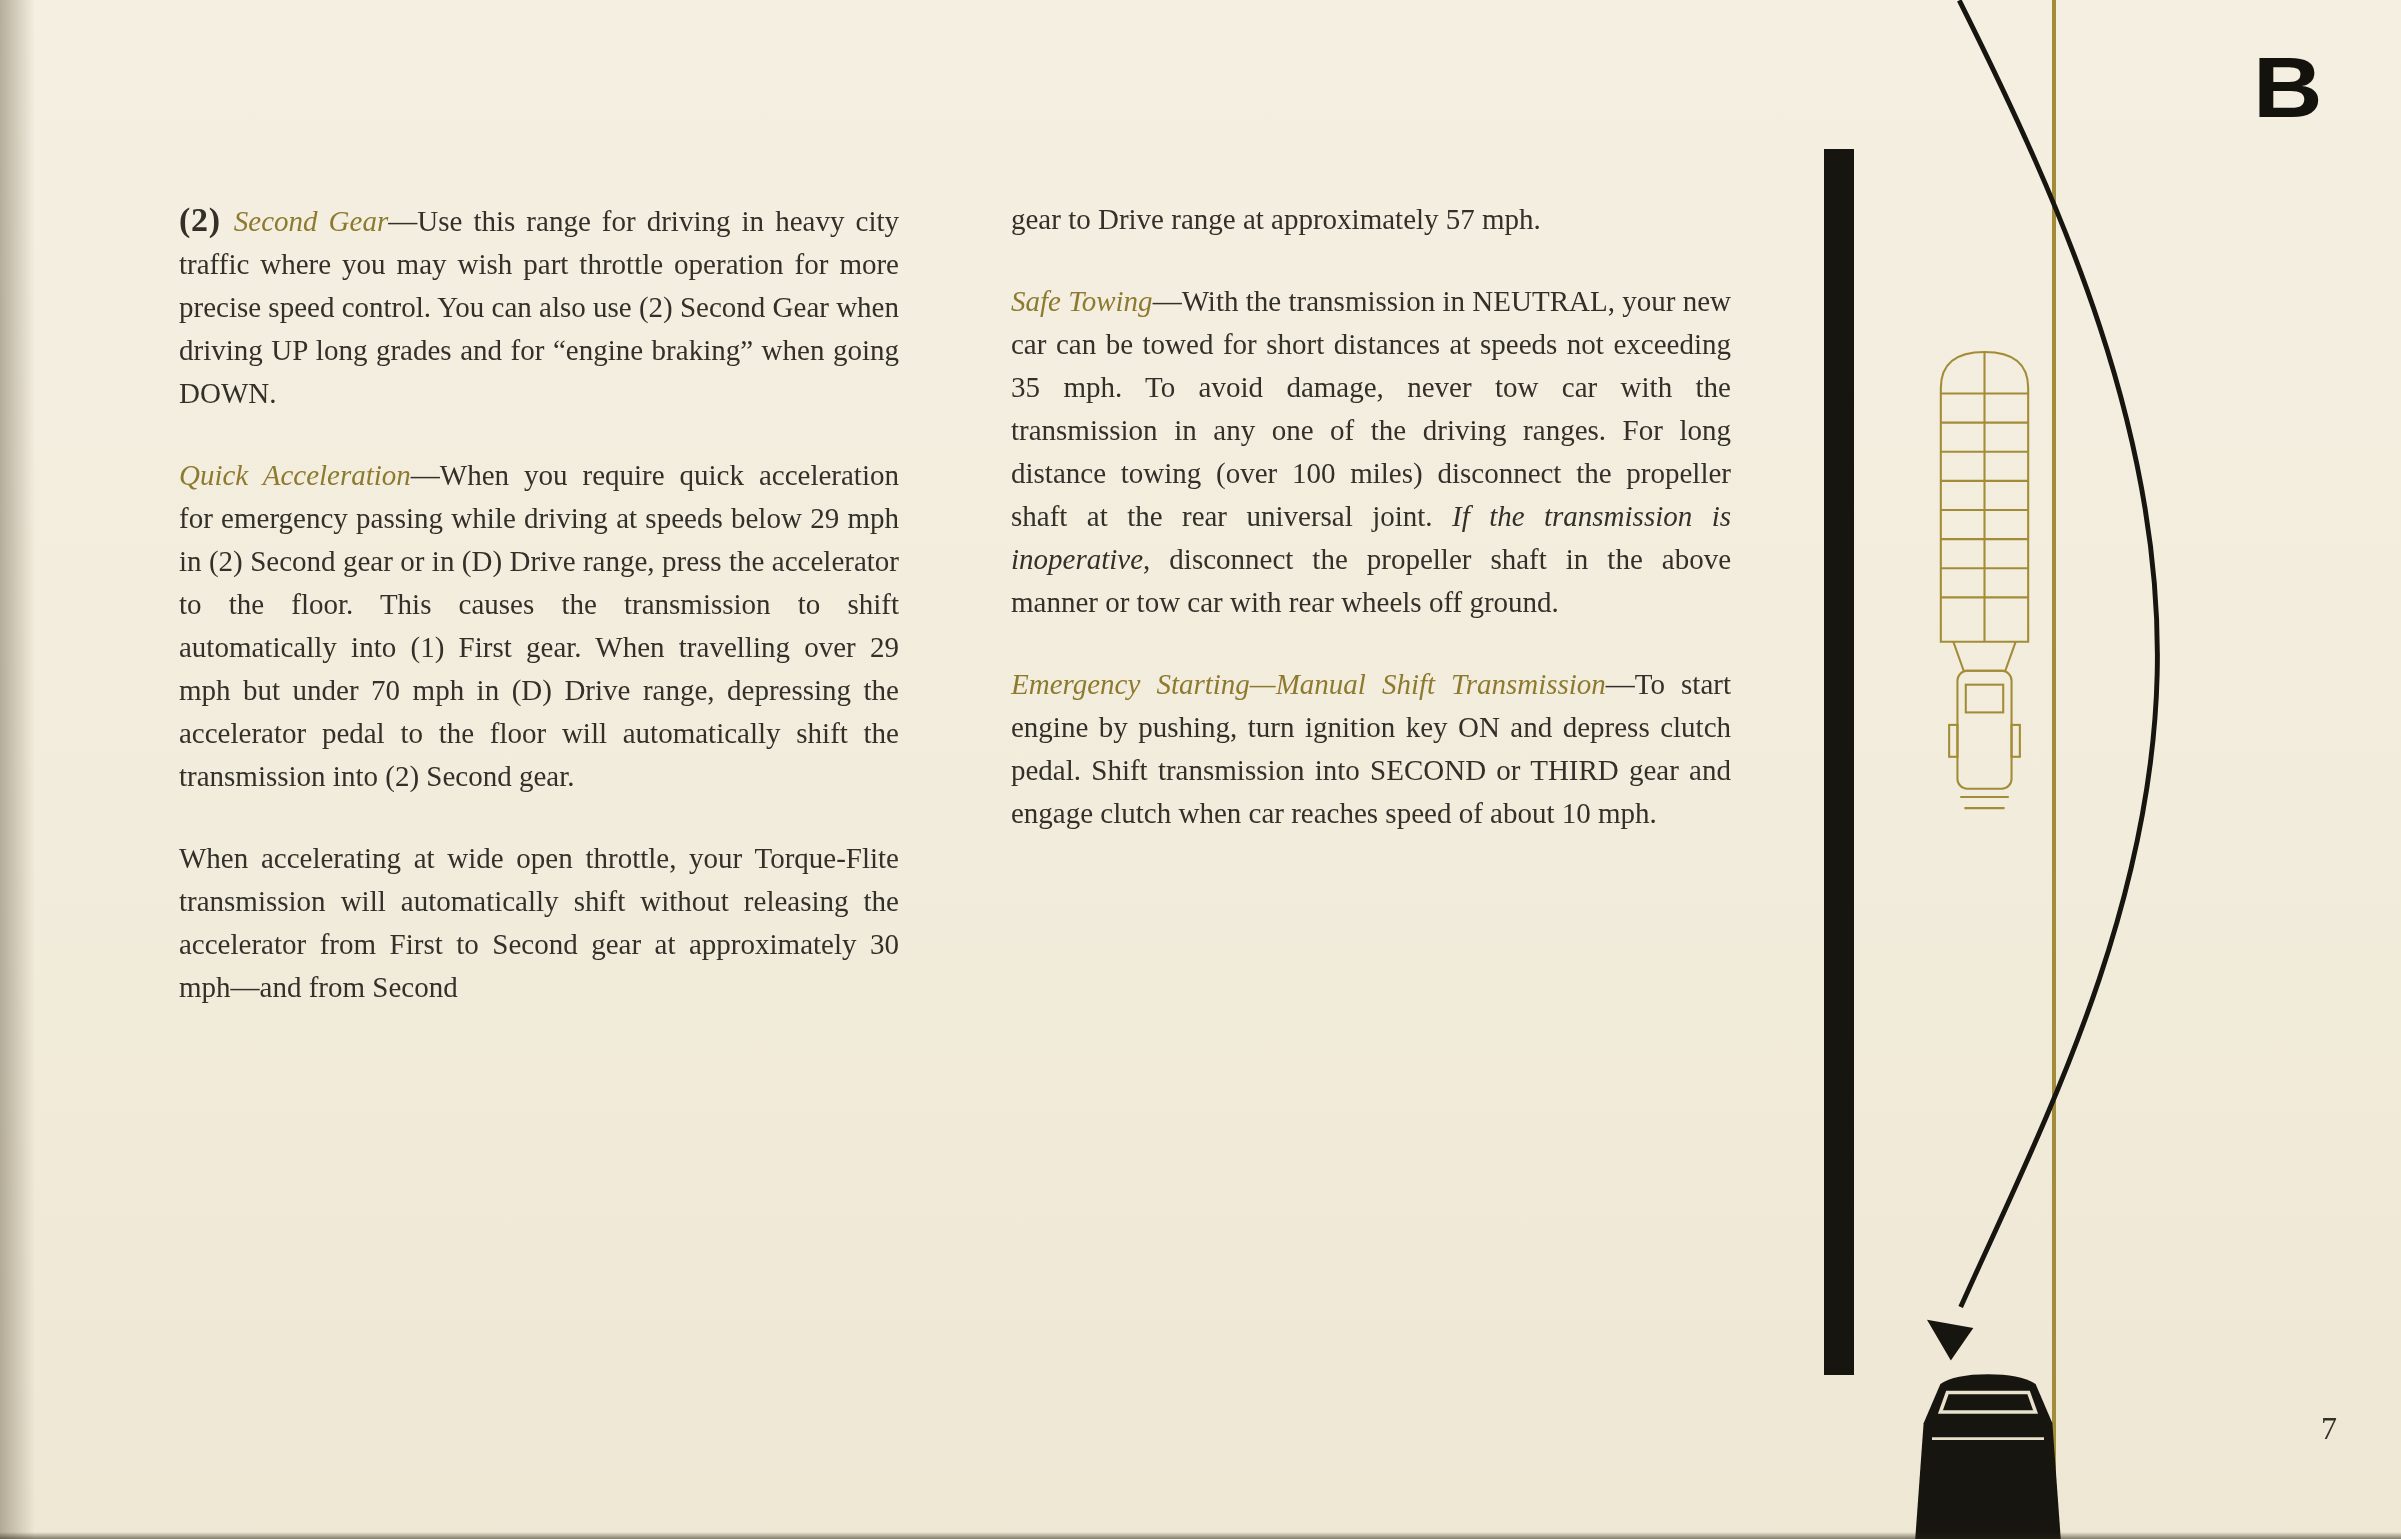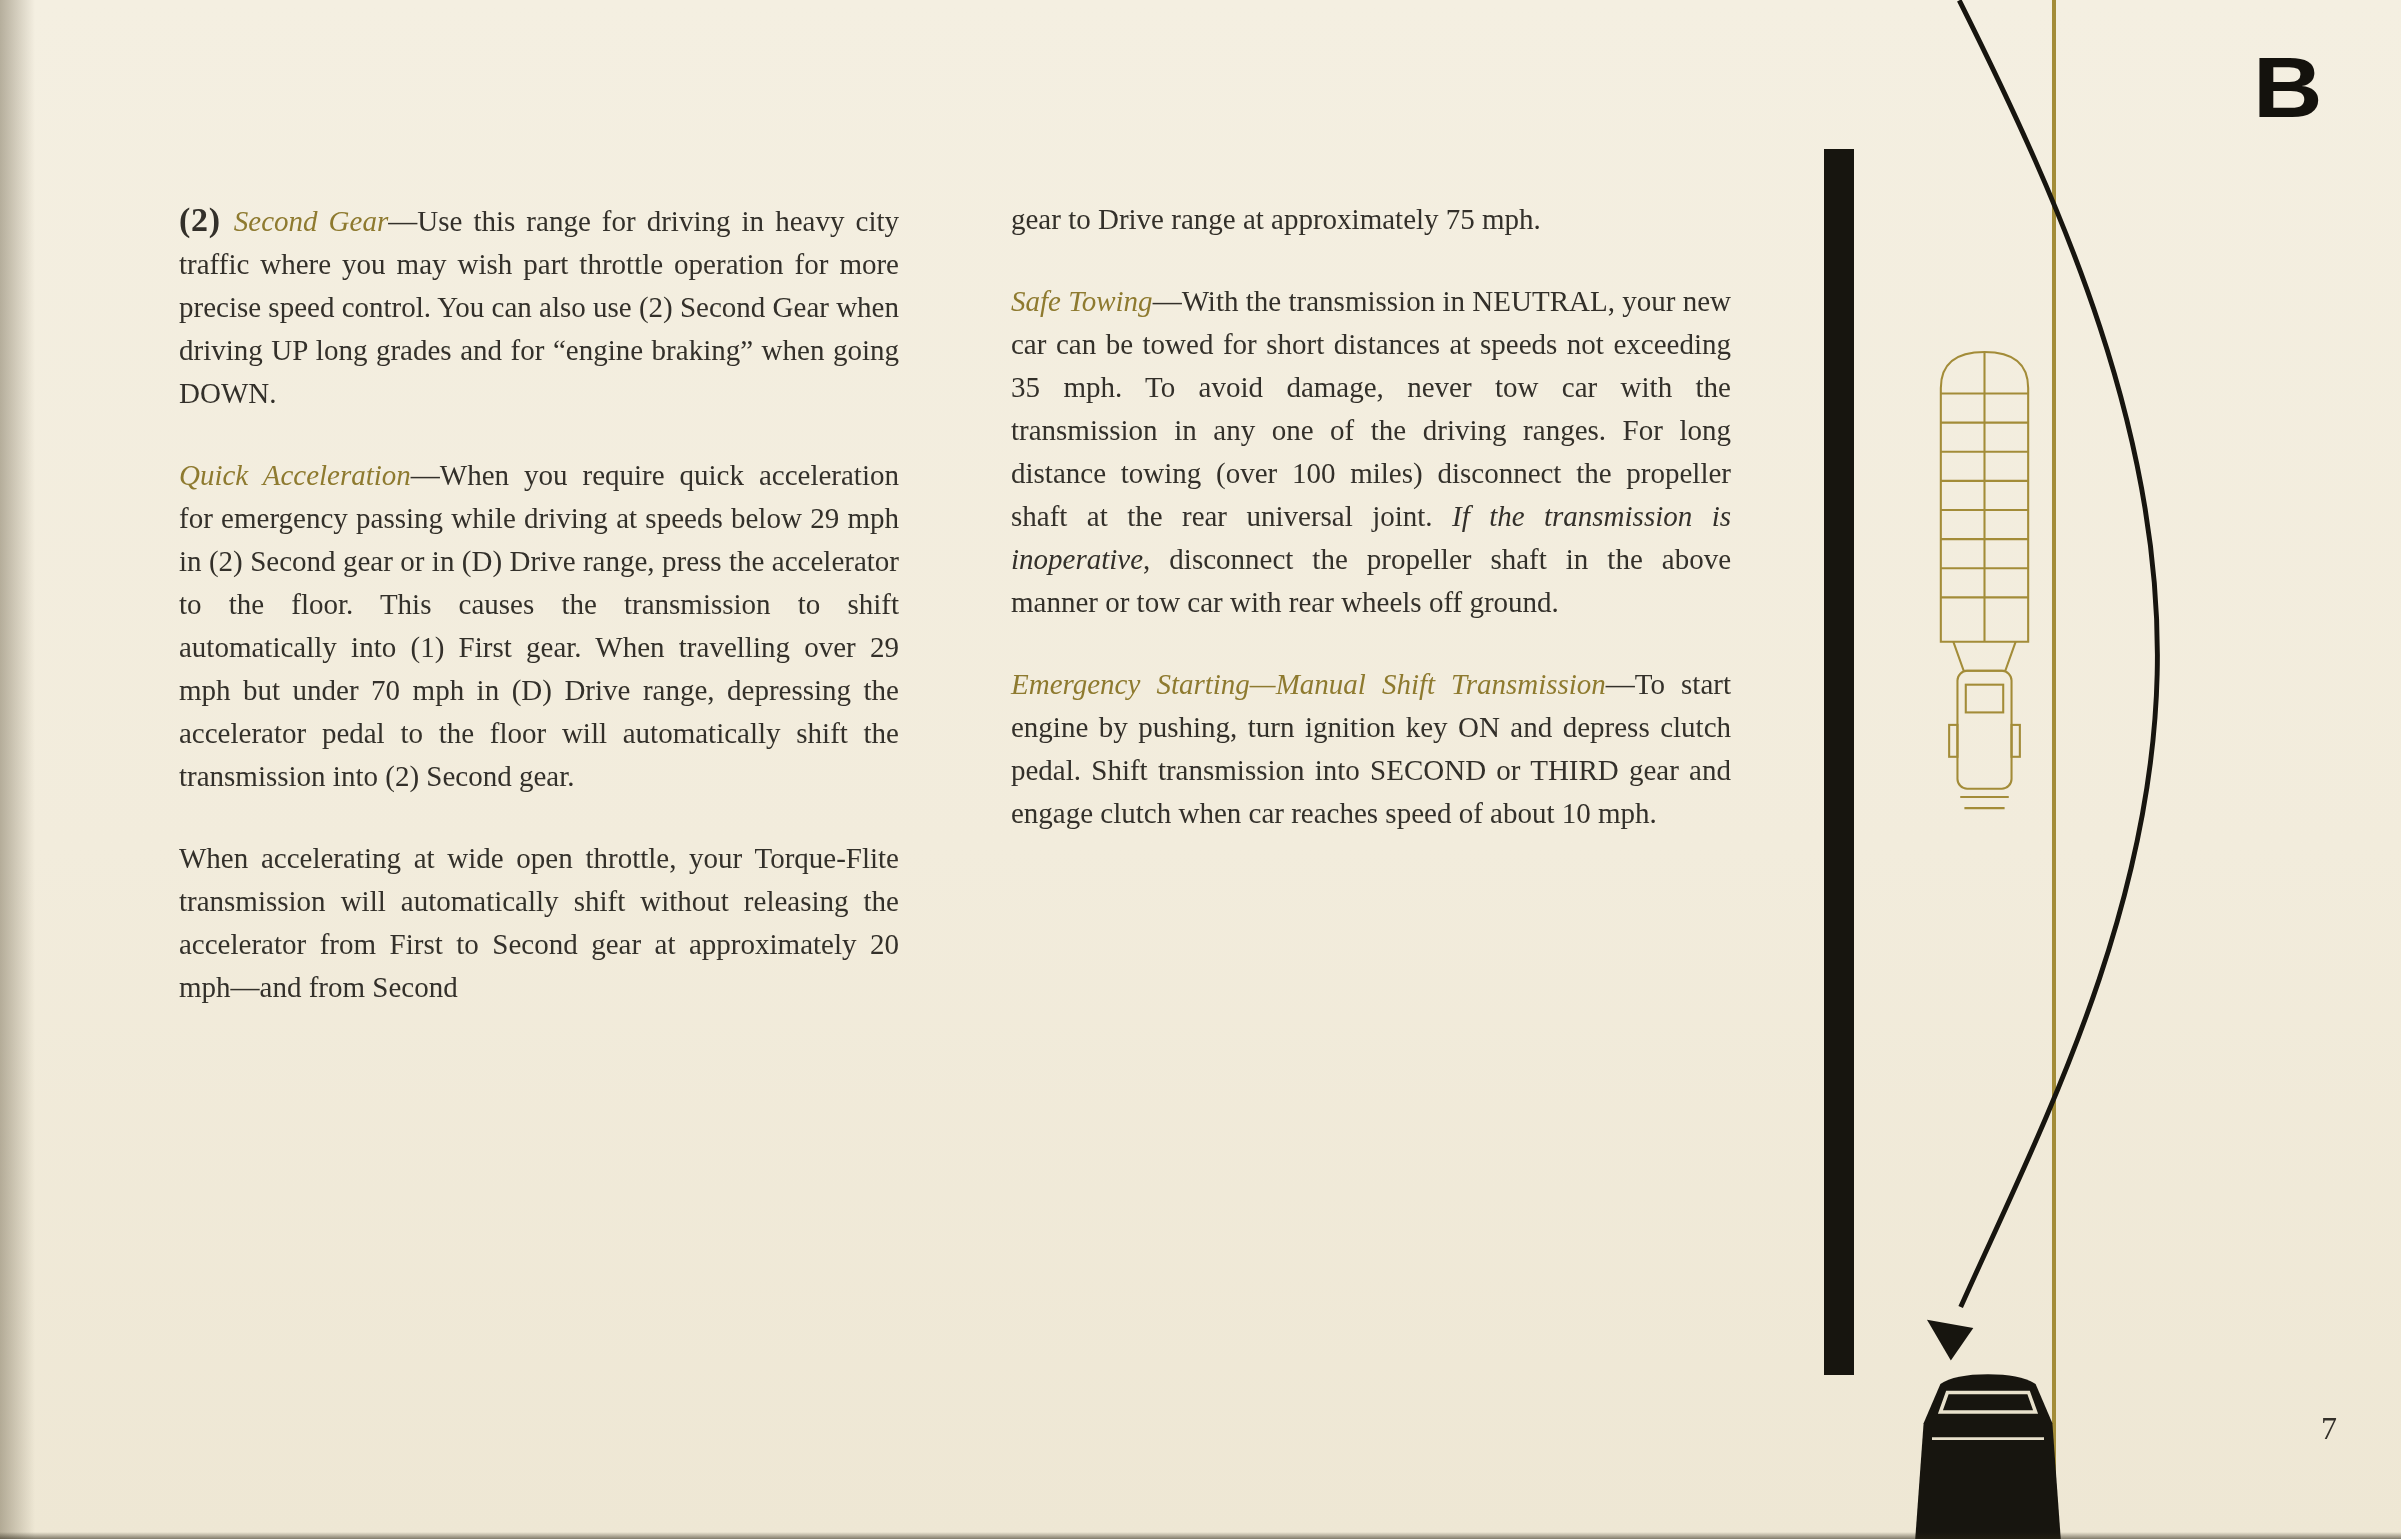--- a/index.html
+++ b/index.html
@@ -75,24 +75,24 @@
 </style>
 </head>
 <body>
 
 <div class="page">
 
   <div class="text-columns">
     <div class="col left">
       <p><span class="seg-lead-bold">(2) </span><span class="seg-gold-italic">Second Gear</span><span class="seg-normal">—Use this range for driving in heavy city traffic where you may wish part throttle operation for more precise speed control. You can also use (2) Second Gear when driving UP long grades and for “engine braking” when going DOWN.</span></p>
       <p><span class="seg-gold-italic">Quick Acceleration</span><span class="seg-normal">—When you require quick acceleration for emergency passing while driving at speeds below 29 mph in (2) Second gear or in (D) Drive range, press the accelerator to the floor. This causes the transmission to shift automatically into (1) First gear. When travelling over 29 mph but under 70 mph in (D) Drive range, depressing the accelerator pedal to the floor will automatically shift the transmission into (2) Second gear.</span></p>
-      <p><span class="seg-normal">When accelerating at wide open throttle, your Torque-Flite transmission will automatically shift without releasing the accelerator from First to Second gear at approximately 20 mph—and from Second</span></p>
+      <p><span class="seg-normal">When accelerating at wide open throttle, your Torque-Flite transmission will automatically shift without releasing the accelerator from First to Second gear at approximately 30 mph—and from Second</span></p>
     </div>
     <div class="col right">
-      <p><span class="seg-normal">gear to Drive range at approximately 75 mph.</span></p>
+      <p><span class="seg-normal">gear to Drive range at approximately 57 mph.</span></p>
       <p><span class="seg-gold-italic">Safe Towing</span><span class="seg-normal">—With the transmission in NEUTRAL, your new car can be towed for short distances at speeds not exceeding 35 mph. To avoid damage, never tow car with the transmission in any one of the driving ranges. For long distance towing (over 100 miles) disconnect the propeller shaft at the rear universal joint. </span><span class="seg-italic">If the transmission is inoperative</span><span class="seg-normal">, disconnect the propeller shaft in the above manner or tow car with rear wheels off ground.</span></p>
       <p><span class="seg-gold-italic">Emergency Starting—Manual Shift Transmission</span><span class="seg-normal">—To start engine by pushing, turn ignition key ON and depress clutch pedal. Shift transmission into SECOND or THIRD gear and engage clutch when car reaches speed of about 10 mph.</span></p>
     </div>
   </div>
 
   <div class="divider-bar"></div>
   <div class="gold-rule"></div>
 
   <svg class="route-arrow" viewBox="0 0 560 2192" fill="none">
     <path d="M150,0 C300,300 440,620 432,960 C424,1310 260,1620 152,1862" stroke="currentColor" stroke-width="7" fill="none"></path>

